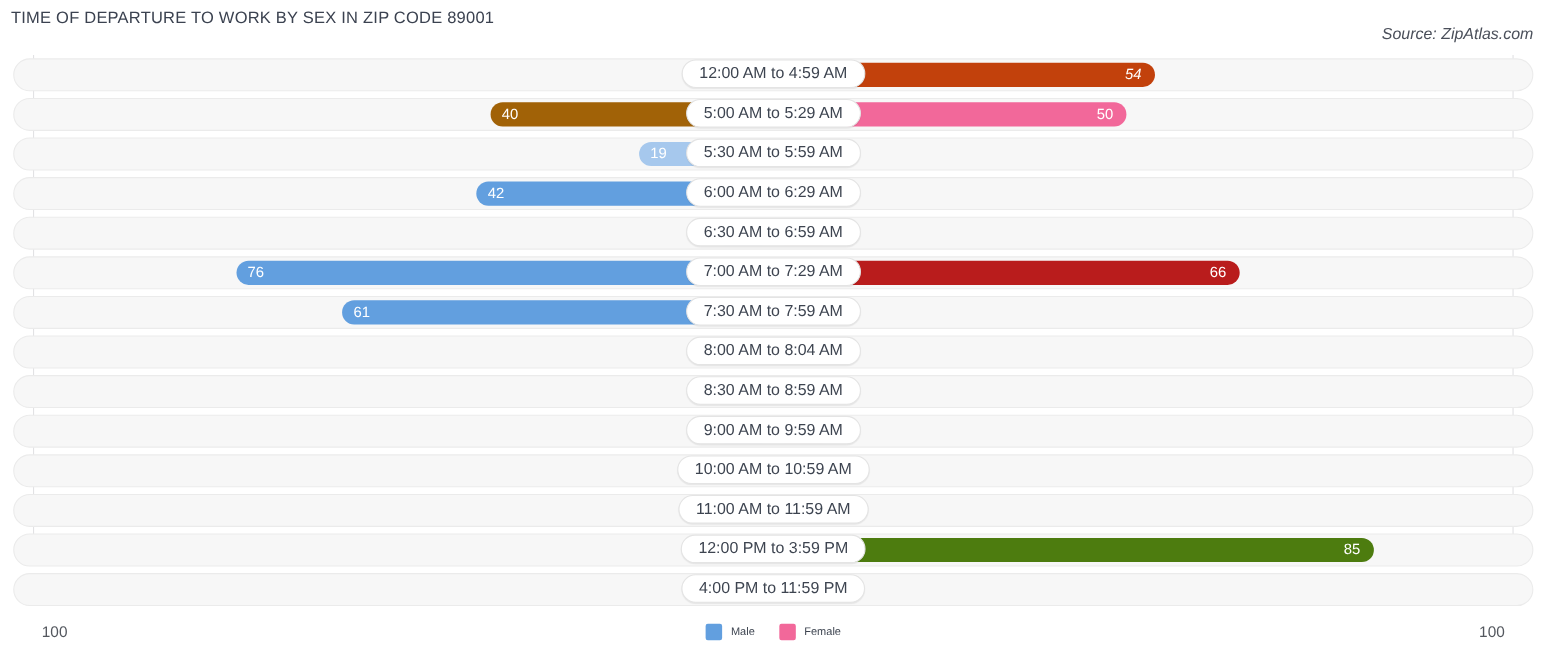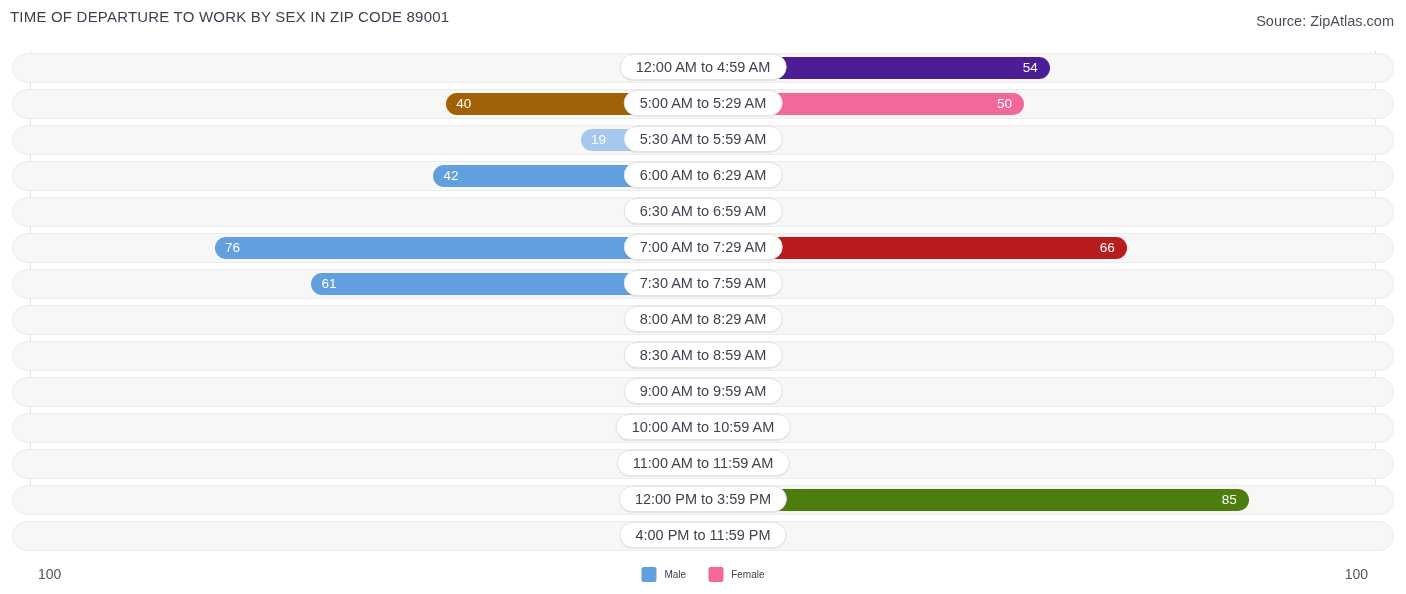--- a/index.html
+++ b/index.html
@@ -13,22 +13,22 @@
   }
   #chart-root { position:relative; width:1406px; height:594px; }
 
   
   .title {
     position:absolute; left:10px; top:8px;
     font-size:15px; letter-spacing:.2px;
     color:#3b4250; white-space:nowrap;
   }
   .source {
-    position:absolute; right:12px; top:13px;
-    font-size:14.5px; color:#4a4f5a;
+    position:absolute; right:12px; top:23px;
+    font-size:14.5px; font-style:italic; color:#4a4f5a;
     white-space:nowrap;
   }
 
   
   .plot { position:absolute; left:0; top:50px; width:1406px; height:506px; }
 
   .gridline {
     position:absolute; top:0; bottom:52px; width:1px;
     background:#e2e2e4;
   }
@@ -107,21 +107,21 @@
 
   <div class="plot">
     <div class="gridline grid-left"></div>
     <div class="gridline grid-right"></div>
     <div id="rows-host">
         <div class="row">
           <div class="track"></div>
           <div class="bar bar-male" style="width: 55px; background: rgb(166, 200, 237);">
             <span class="bar-val val-out">0</span>
           </div>
-          <div class="bar bar-female" style="width: 346.68px; background: #4c1d95;">
+          <div class="bar bar-female" style="width: 346.68px; background: #c2410c; font-style: italic;">
             <span class="bar-val val-in">54</span>
           </div>
           <div class="cat-pill">12:00 AM to 4:59 AM</div>
         </div>
         <div class="row">
           <div class="track"></div>
           <div class="bar bar-male" style="width: 256.8px; background: #a16207;">
             <span class="bar-val val-in">40</span>
           </div>
           <div class="bar bar-female" style="width: 321px; background: rgb(242, 104, 154);">
@@ -180,21 +180,21 @@
           <div class="cat-pill">7:30 AM to 7:59 AM</div>
         </div>
         <div class="row">
           <div class="track"></div>
           <div class="bar bar-male" style="width: 55px; background: rgb(166, 200, 237);">
             <span class="bar-val val-out">0</span>
           </div>
           <div class="bar bar-female" style="width: 57.78px; background: rgb(249, 168, 195);">
             <span class="bar-val val-out">9</span>
           </div>
-          <div class="cat-pill">8:00 AM to 8:29 AM</div>
+          <div class="cat-pill">8:00 AM to 8:04 AM</div>
         </div>
         <div class="row">
           <div class="track"></div>
           <div class="bar bar-male" style="width: 55px; background: rgb(166, 200, 237);">
             <span class="bar-val val-out">0</span>
           </div>
           <div class="bar bar-female" style="width: 55px; background: rgb(249, 168, 195);">
             <span class="bar-val val-out">0</span>
           </div>
           <div class="cat-pill">8:30 AM to 8:59 AM</div>

